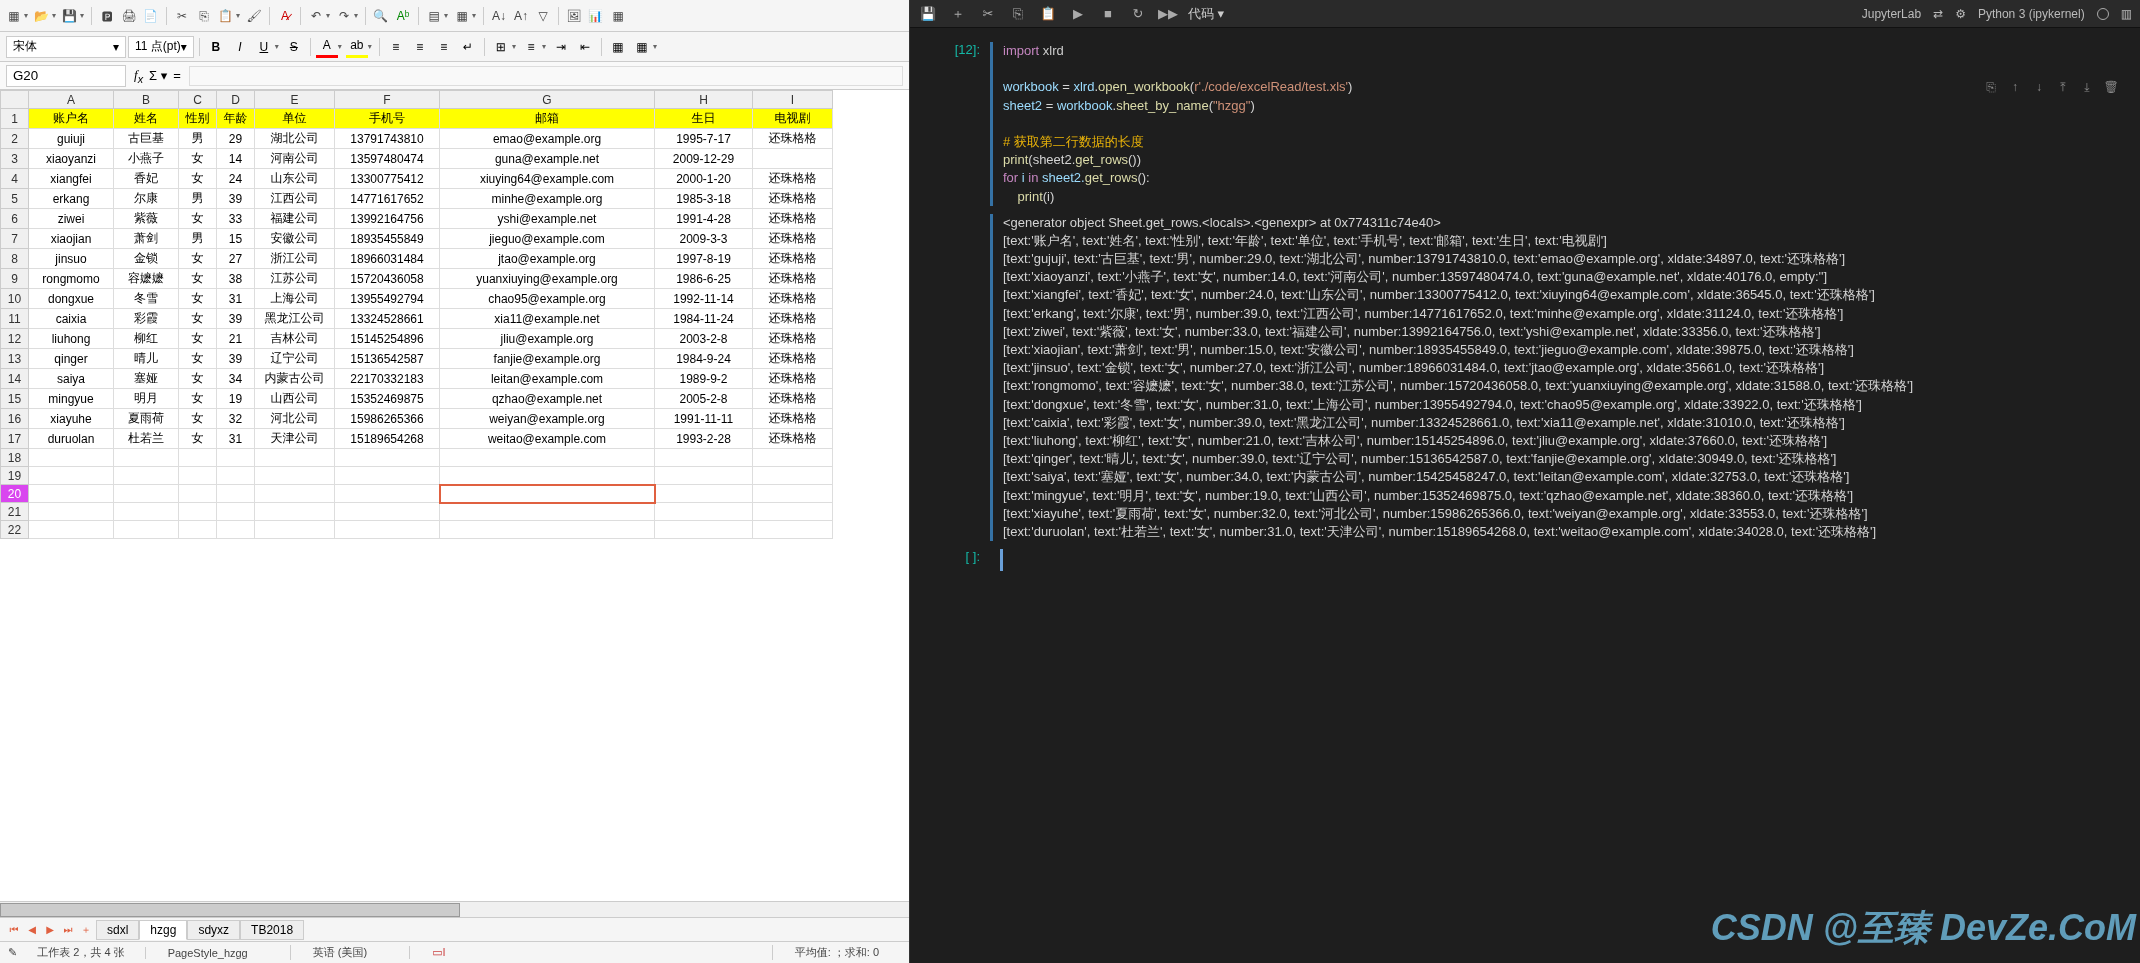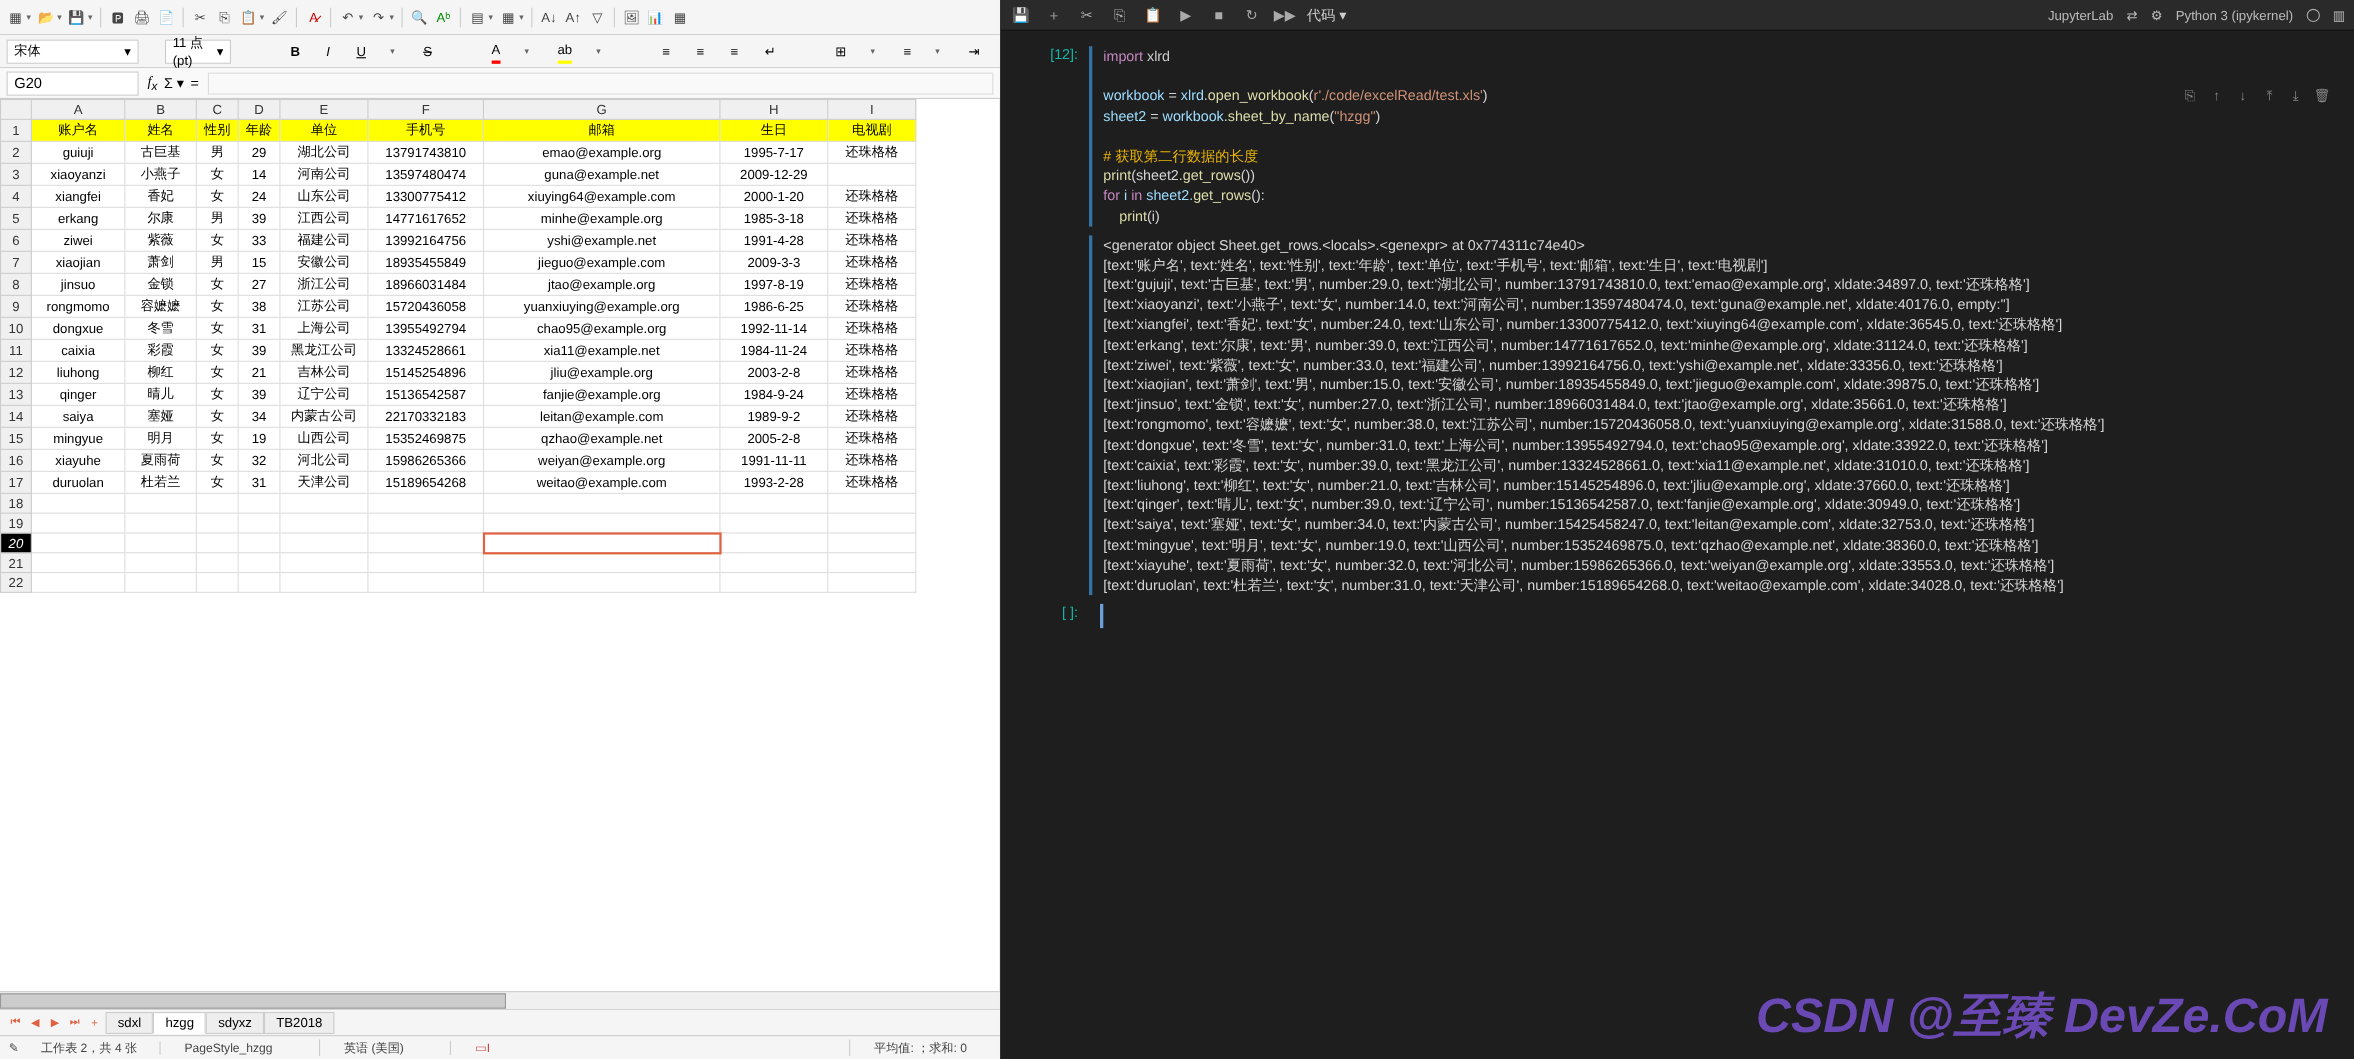--- a/index.html
+++ b/index.html
@@ -2,40 +2,40 @@
 <html><head>
 <meta charset="utf-8">
 <style>
 * { margin:0; padding:0; box-sizing:border-box; font-family:Arial,"Microsoft YaHei",sans-serif; }
 body { display:flex; width:2140px; height:963px; background:#fff; overflow:hidden; }
 .left { width:910px; display:flex; flex-direction:column; border-right:1px solid #333; background:#fff; }
 .toolbar { height:32px; background:#f5f5f5; border-bottom:1px solid #ccc; display:flex; align-items:center; padding:0 4px; gap:2px; font-size:12px; }
 .tb-btn { width:20px; height:20px; display:flex; align-items:center; justify-content:center; color:#444; cursor:pointer; }
 .tb-sep { width:1px; height:18px; background:#ccc; margin:0 3px; }
 .tb-arrow { font-size:8px; color:#666; margin-left:-2px; margin-right:2px; }
-.format-row { height:30px; background:#f5f5f5; border-bottom:1px solid #ccc; display:flex; align-items:center; padding:0 6px; gap:24px; font-size:12px; }
+.format-row { height:30px; background:#f5f5f5; border-bottom:1px solid #ccc; display:flex; align-items:center; padding:0 6px; gap:2px; font-size:12px; }
 .combo { height:22px; border:1px solid #ccc; background:#fff; padding:0 6px; display:flex; align-items:center; min-width:120px; }
 .combo.small { min-width:60px; }
 .fb { width:22px; height:22px; display:flex; align-items:center; justify-content:center; cursor:pointer; }
 .bold { font-weight:bold; }
 .ital { font-style:italic; }
 .und { text-decoration:underline; }
 .strike { text-decoration:line-through; }
 .color-line { border-bottom:3px solid red; }
 .hl-line { border-bottom:3px solid #ffff00; }
 .cell-ref-row { height:28px; background:#f9f9f9; border-bottom:1px solid #ccc; display:flex; align-items:center; padding:0 6px; gap:8px; font-size:13px; }
 .cell-ref { width:120px; border:1px solid #ccc; background:#fff; padding:2px 6px; height:22px; }
 .fx-area { display:flex; align-items:center; gap:6px; }
 .fx { font-style:italic; font-family:serif; }
 .sheet-area { flex:1; overflow:auto; position:relative; }
 table.sheet { border-collapse:collapse; font-size:12px; }
 .sheet th { background:#f0f0f0; border:1px solid #ccc; font-weight:normal; color:#333; text-align:center; padding:1px 4px; height:18px; }
 .sheet td { border:1px solid #ddd; padding:1px 4px; height:18px; white-space:nowrap; text-align:center; }
 .rowhead { background:#f0f0f0; text-align:center; width:28px; color:#333; }
-.rowhead.active { background:#000000; color:#fff;font-style:italic; }
+.rowhead.active { background:#d946ef; color:#fff; }
 .hdr-yellow { background:#ffff00; font-weight:normal; text-align:center; }
 .selcell { outline:2px solid #e06040; outline-offset:-1px; }
 .left-align { text-align:left; }
 .right-align { text-align:right; }
 .tabs-row { height:24px; background:#f5f5f5; border-top:1px solid #ccc; display:flex; align-items:center; font-size:12px; padding:0 6px; gap:2px; }
 .sheet-tab { padding:2px 10px; border:1px solid #ccc; background:#eee; cursor:pointer; }
 .sheet-tab.active { background:#fff; border-bottom:1px solid #fff; }
 .nav-arrow { width:16px; height:16px; display:flex; align-items:center; justify-content:center; color:#e06040; font-size:10px; }
 .status-row { height:22px; background:#f5f5f5; border-top:1px solid #ccc; display:flex; align-items:center; font-size:11px; padding:0 8px; gap:20px; color:#444; }
 .status-seg { border-left:1px solid #ccc; padding:0 22px; }
@@ -55,21 +55,21 @@
 .cell-body.output { border-left:3px solid #3572a5; color:#d4d4d4; white-space:pre-wrap; }
 .cell-toolbar { position:absolute; right:20px; top:50px; display:flex; gap:6px; color:#888; }
 .ct-btn { width:18px; height:18px; display:flex; align-items:center; justify-content:center; font-size:12px; cursor:pointer; }
 .kw { color:#c586c0;text-align:right; }
 .fn { color:#dcdcaa; }
 .str { color:#ce9178; }
 .cm { color:#eab308; }
 .var { color:#9cdcfe; }
 .op { color:#d4d4d4; }
 .empty-input { flex:1; border-left:3px solid #6aa0d8; padding:4px 10px; margin-left:10px; background:#1e1e1e; min-height:22px; }
-.watermark { position:absolute; right:24px; bottom:10px; font-size:44px; color:#8b5cf6; font-weight:bold; font-style:italic; pointer-events:none; opacity:.7; }
+.watermark { position:absolute; right:4px; bottom:10px; font-size:36px; color:#7dd3fc; font-weight:bold; font-style:italic; pointer-events:none; opacity:.7; }
 .colA{width:85px}.colB{width:65px}.colC{width:38px}.colD{width:38px}.colE{width:80px}.colF{width:105px}.colG{width:215px}.colH{width:98px}.colI{width:80px}
 </style>
 </head>
 <body>
 
 <div class="left">
   <div class="toolbar">
     <span class="tb-btn">▦</span>
       <span class="tb-arrow">▾</span>
     <span class="tb-btn">📂</span>

